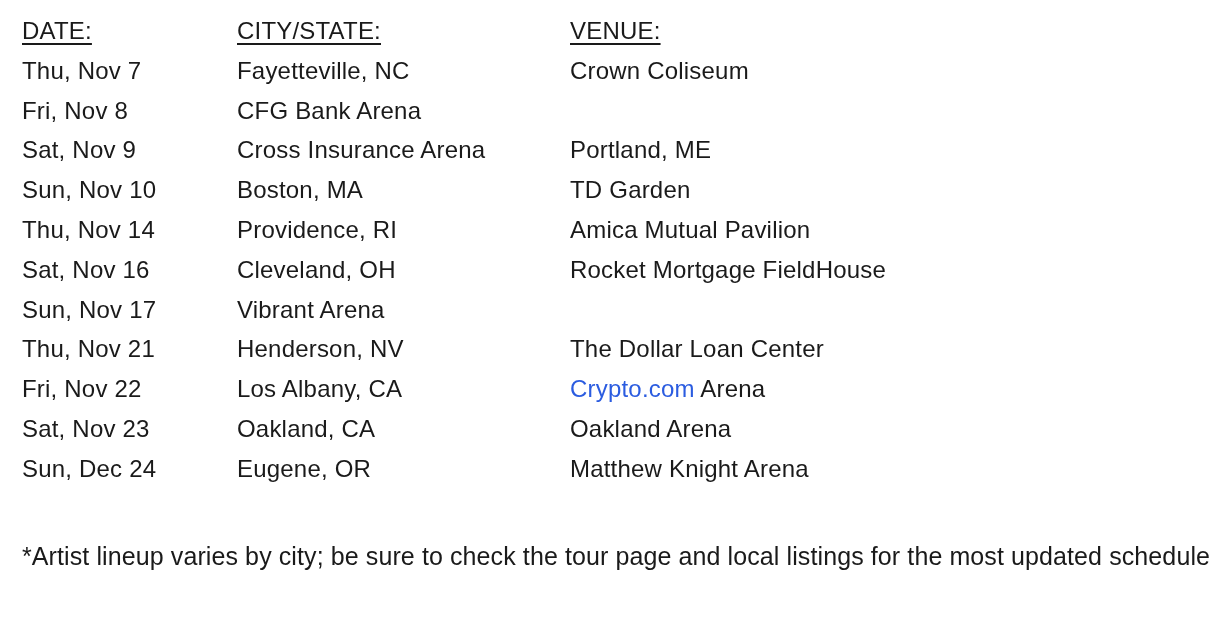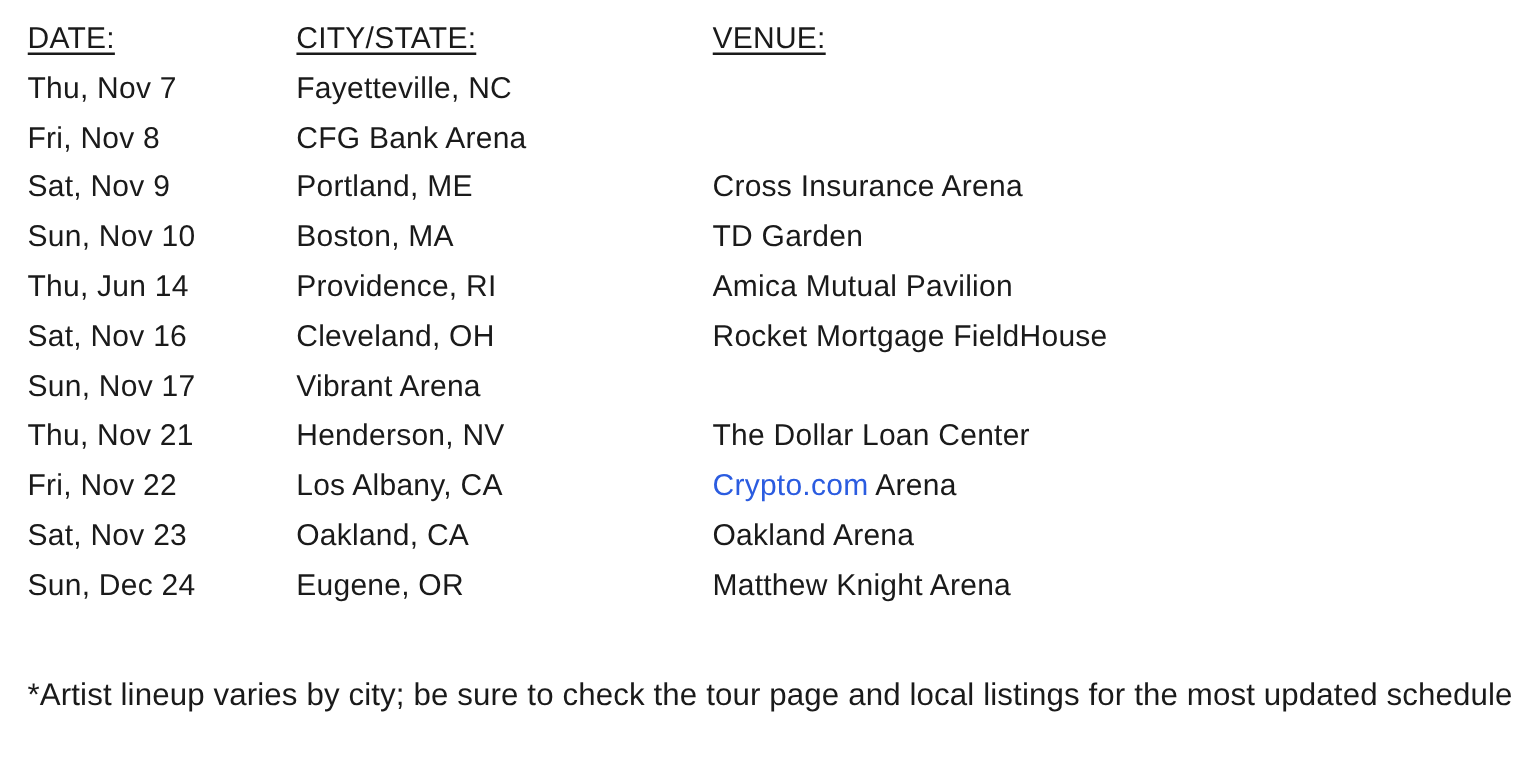--- a/index.html
+++ b/index.html
@@ -58,41 +58,42 @@
 
     <div class="row header-row">
       <div class="cell">DATE:</div>
       <div class="cell">CITY/STATE:</div>
       <div class="cell">VENUE:</div>
     </div>
 
     <div class="row">
       <div class="cell">Thu, Nov 7</div>
       <div class="cell">Fayetteville, NC</div>
+      <div class="cell">Crown Coliseum</div>
     </div>
 
     <div class="row">
       <div class="cell">Fri, Nov 8</div>
       <div class="cell">CFG Bank Arena</div>
     </div>
 
     <div class="row">
       <div class="cell">Sat, Nov 9</div>
+      <div class="cell">Cross Insurance Arena</div>
       <div class="cell">Portland, ME</div>
-      <div class="cell">Cross Insurance Arena</div>
     </div>
 
     <div class="row">
       <div class="cell">Sun, Nov 10</div>
       <div class="cell">Boston, MA</div>
       <div class="cell">TD Garden</div>
     </div>
 
     <div class="row">
-      <div class="cell">Thu, Jun 14</div>
+      <div class="cell">Thu, Nov 14</div>
       <div class="cell">Providence, RI</div>
       <div class="cell">Amica Mutual Pavilion</div>
     </div>
 
 
     <div class="row">
       <div class="cell">Sat, Nov 16</div>
       <div class="cell">Cleveland, OH</div>
       <div class="cell">Rocket Mortgage FieldHouse</div>
     </div>

